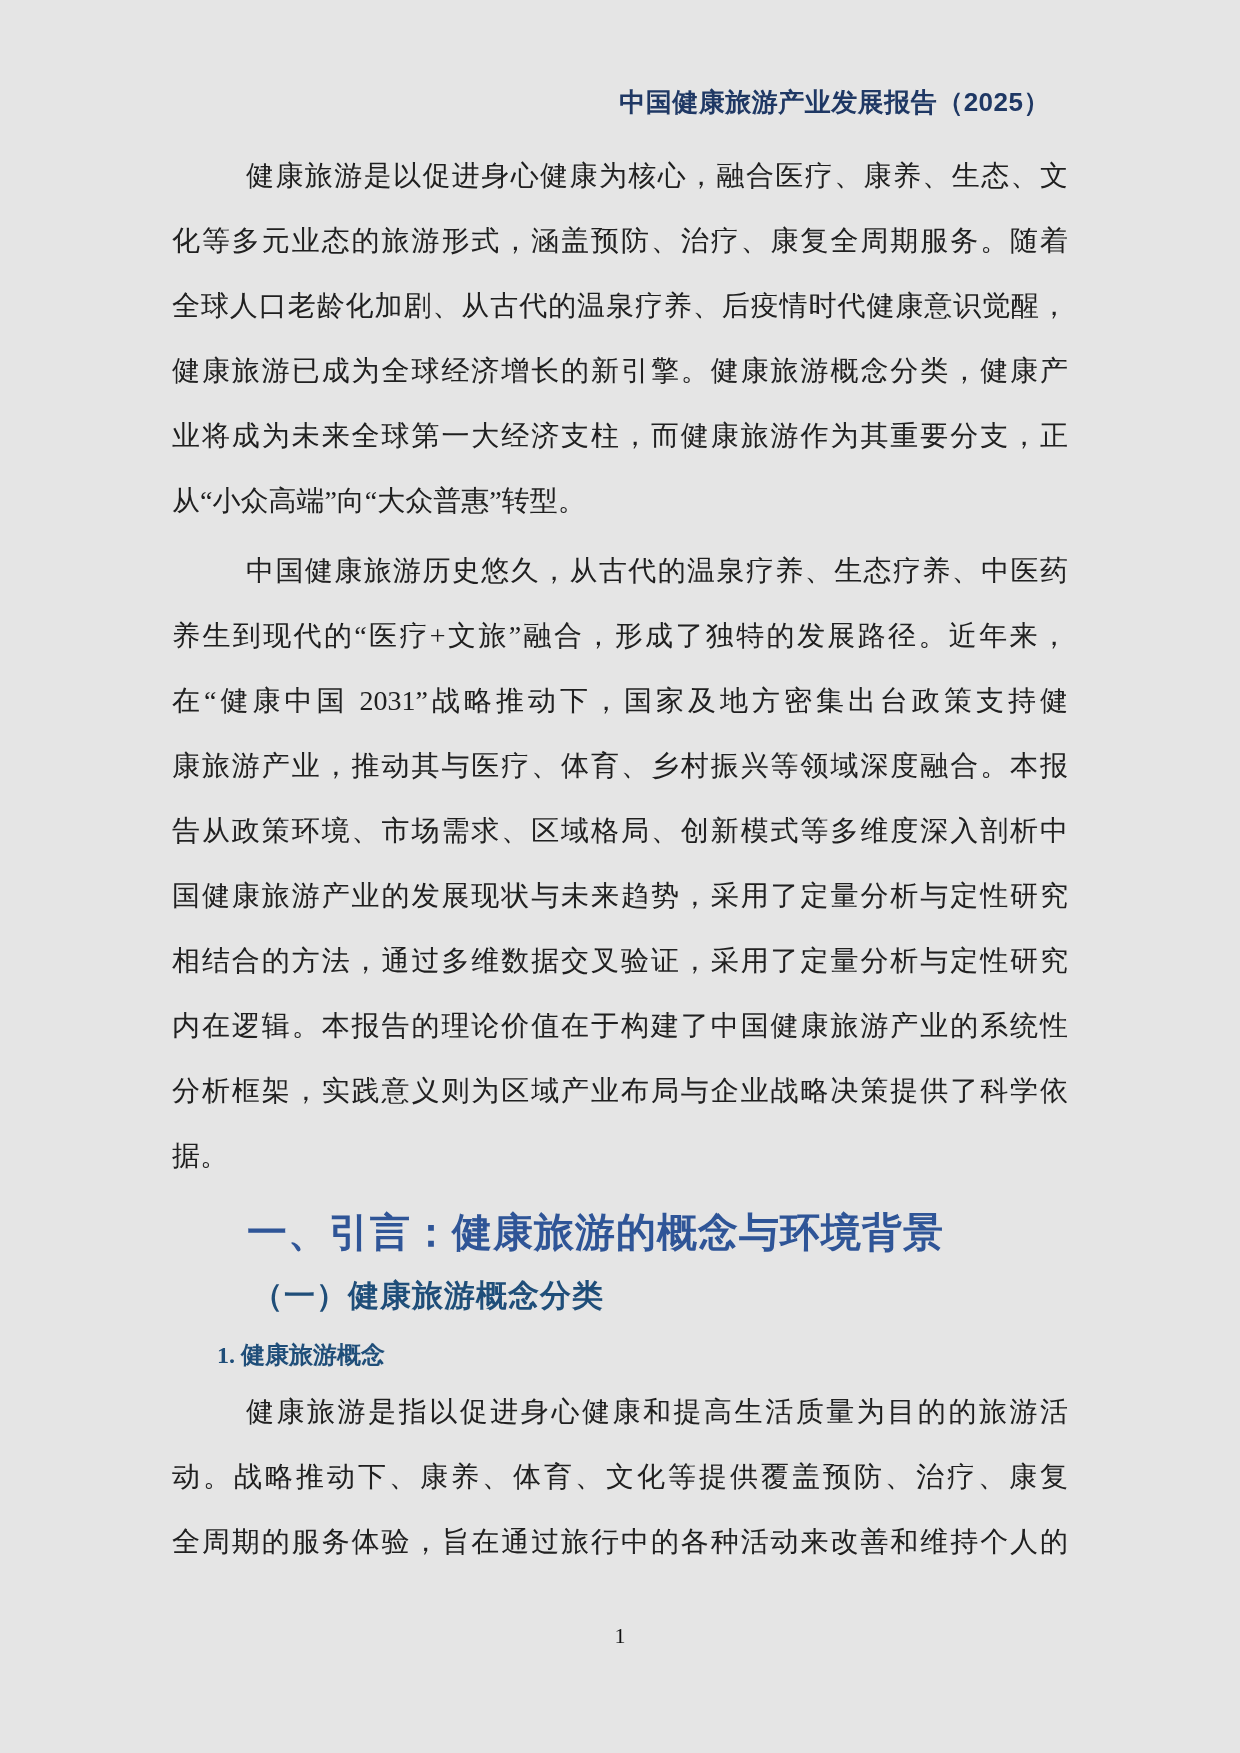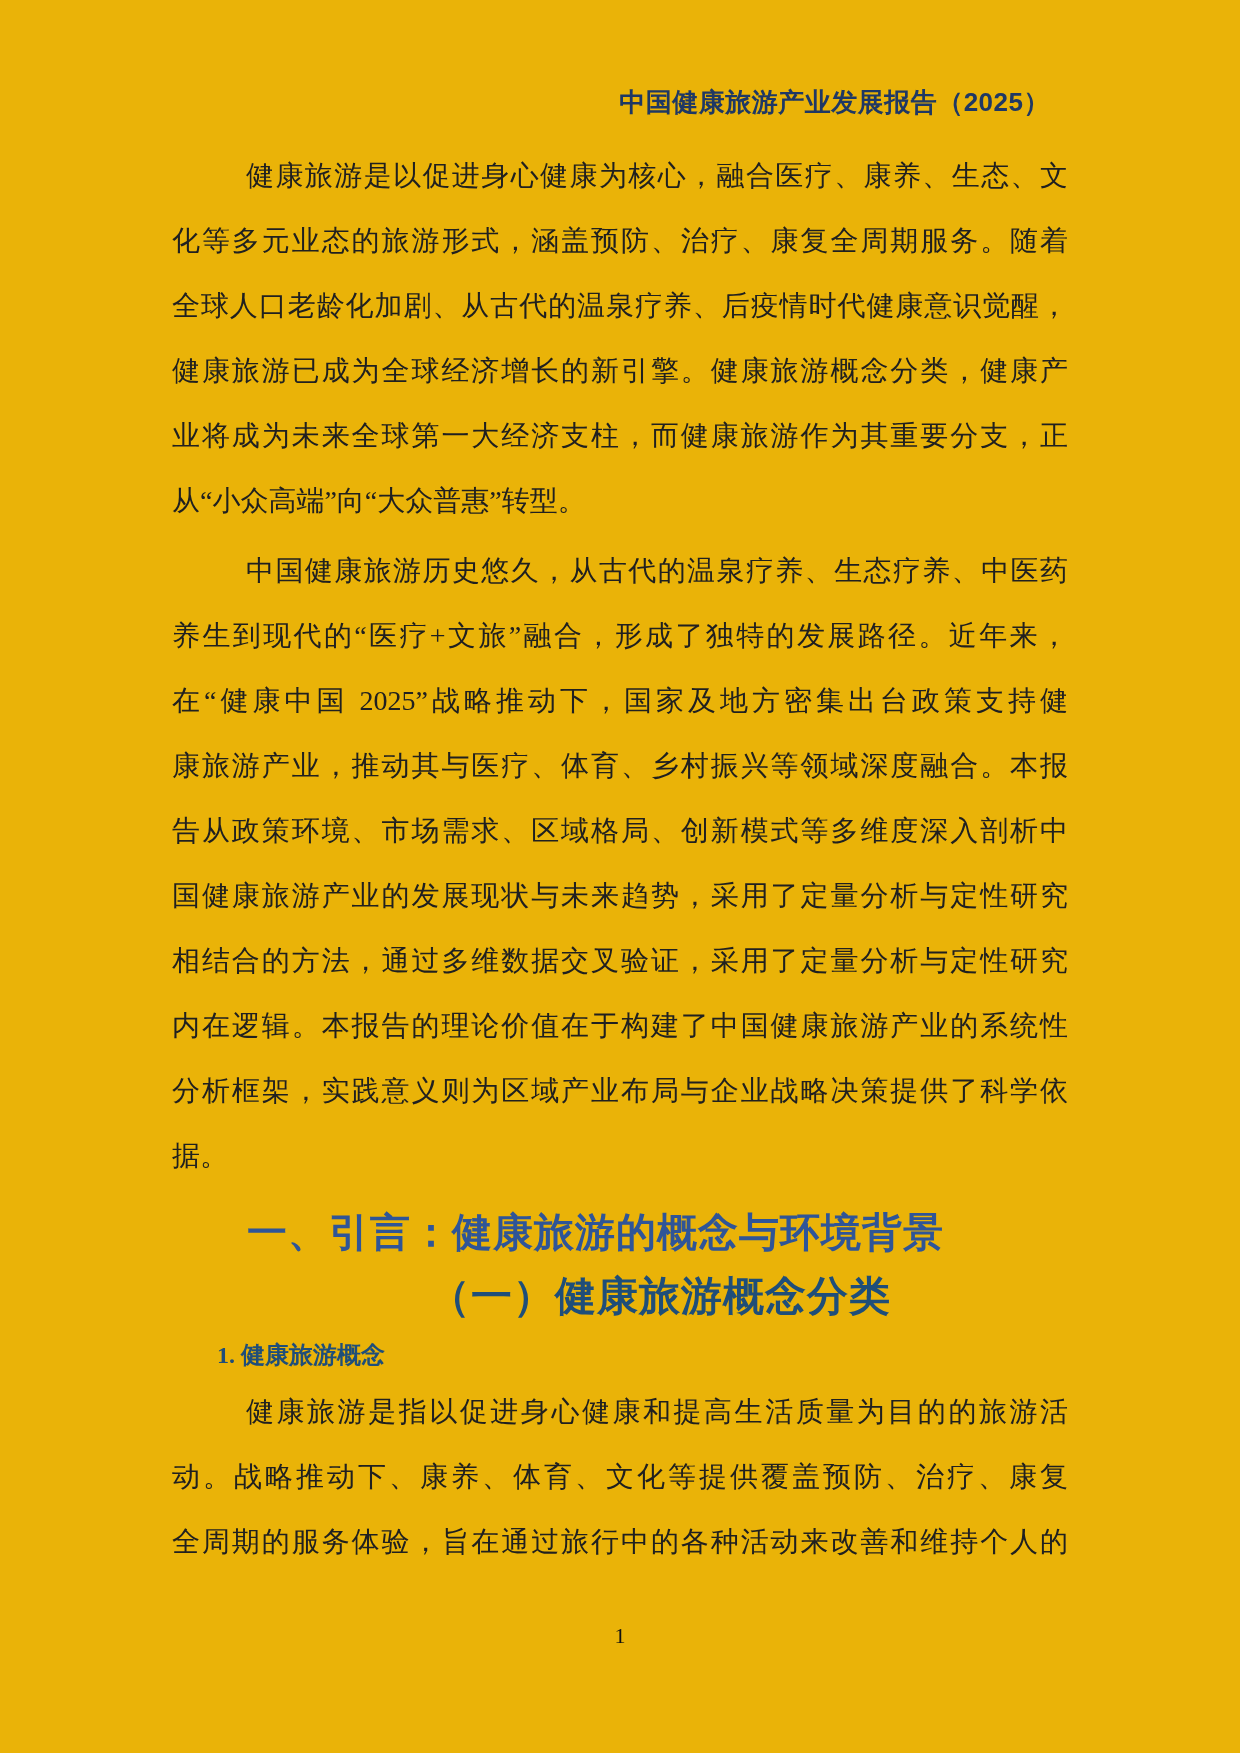--- a/index.html
+++ b/index.html
@@ -44,60 +44,59 @@
     font-family:"Liberation Sans","DejaVu Sans",sans-serif;
     font-weight:bold;
     font-size:40px; line-height:60px;
     color:var(--c-h1,#2F5597);
     padding-left:75px;
     letter-spacing:1px;
   }
   .h2 {
     margin-top:5px;
     font-weight:bold;
-    font-size:41px; line-height:58px;
+    font-size:31px; line-height:58px;
     color:var(--c-h23,#1F4E79);
     padding-left:80px;
     letter-spacing:1px;
-    text-align:center;
   }
   .h3 {
     margin-top:6px;
     font-weight:bold;
     font-size:24px; line-height:48px;
     color:var(--c-h23,#1F4E79);
     padding-left:45px;
   }
   .footer {
     position:absolute; top:1618px; left:0; width:100%;
     text-align:center;
     font-size:22px; line-height:36px;
     color:#111111;
   }
 </style>
 </head>
 <body>
 
-<div class="page" style="background: #eab308;">
+<div class="page" style="background: #e5e5e5;">
   <div class="header">
     <span class="header-title">中国健康旅游产业发展报告（2025）</span>
   </div>
   <div class="body-col" id="doc-body">
       <div class="para">
         <div class="line indent">健康旅游是以促进身心健康为核心，融合医疗、康养、生态、文</div>
         <div class="line">化等多元业态的旅游形式，涵盖预防、治疗、康复全周期服务。随着</div>
         <div class="line">全球人口老龄化加剧、从古代的温泉疗养、后疫情时代健康意识觉醒，</div>
         <div class="line">健康旅游已成为全球经济增长的新引擎。健康旅游概念分类，健康产</div>
         <div class="line">业将成为未来全球第一大经济支柱，而健康旅游作为其重要分支，正</div>
         <div class="line no-fill">从“小众高端”向“大众普惠”转型。</div>
       </div>
       <div class="para">
         <div class="line indent">中国健康旅游历史悠久，从古代的温泉疗养、生态疗养、中医药</div>
         <div class="line">养生到现代的“医疗+文旅”融合，形成了独特的发展路径。近年来，</div>
-        <div class="line">在“健康中国 2025”战略推动下，国家及地方密集出台政策支持健</div>
+        <div class="line">在“健康中国 2031”战略推动下，国家及地方密集出台政策支持健</div>
         <div class="line">康旅游产业，推动其与医疗、体育、乡村振兴等领域深度融合。本报</div>
         <div class="line">告从政策环境、市场需求、区域格局、创新模式等多维度深入剖析中</div>
         <div class="line">国健康旅游产业的发展现状与未来趋势，采用了定量分析与定性研究</div>
         <div class="line">相结合的方法，通过多维数据交叉验证，采用了定量分析与定性研究</div>
         <div class="line">内在逻辑。本报告的理论价值在于构建了中国健康旅游产业的系统性</div>
         <div class="line">分析框架，实践意义则为区域产业布局与企业战略决策提供了科学依</div>
         <div class="line no-fill">据。</div>
       </div>
       <div class="h1">一、引言：健康旅游的概念与环境背景</div>
       <div class="h2">（一）健康旅游概念分类</div>

